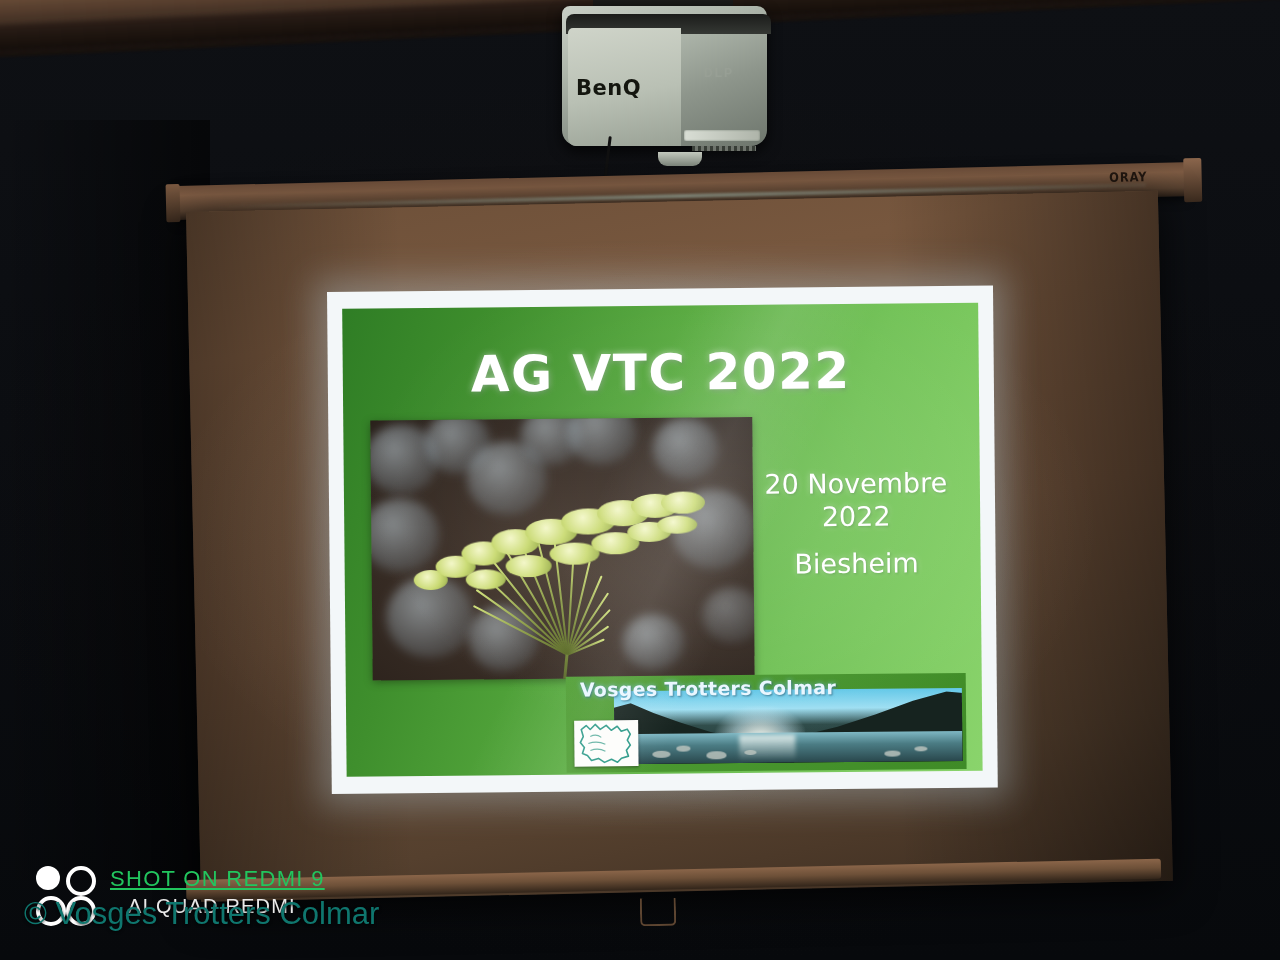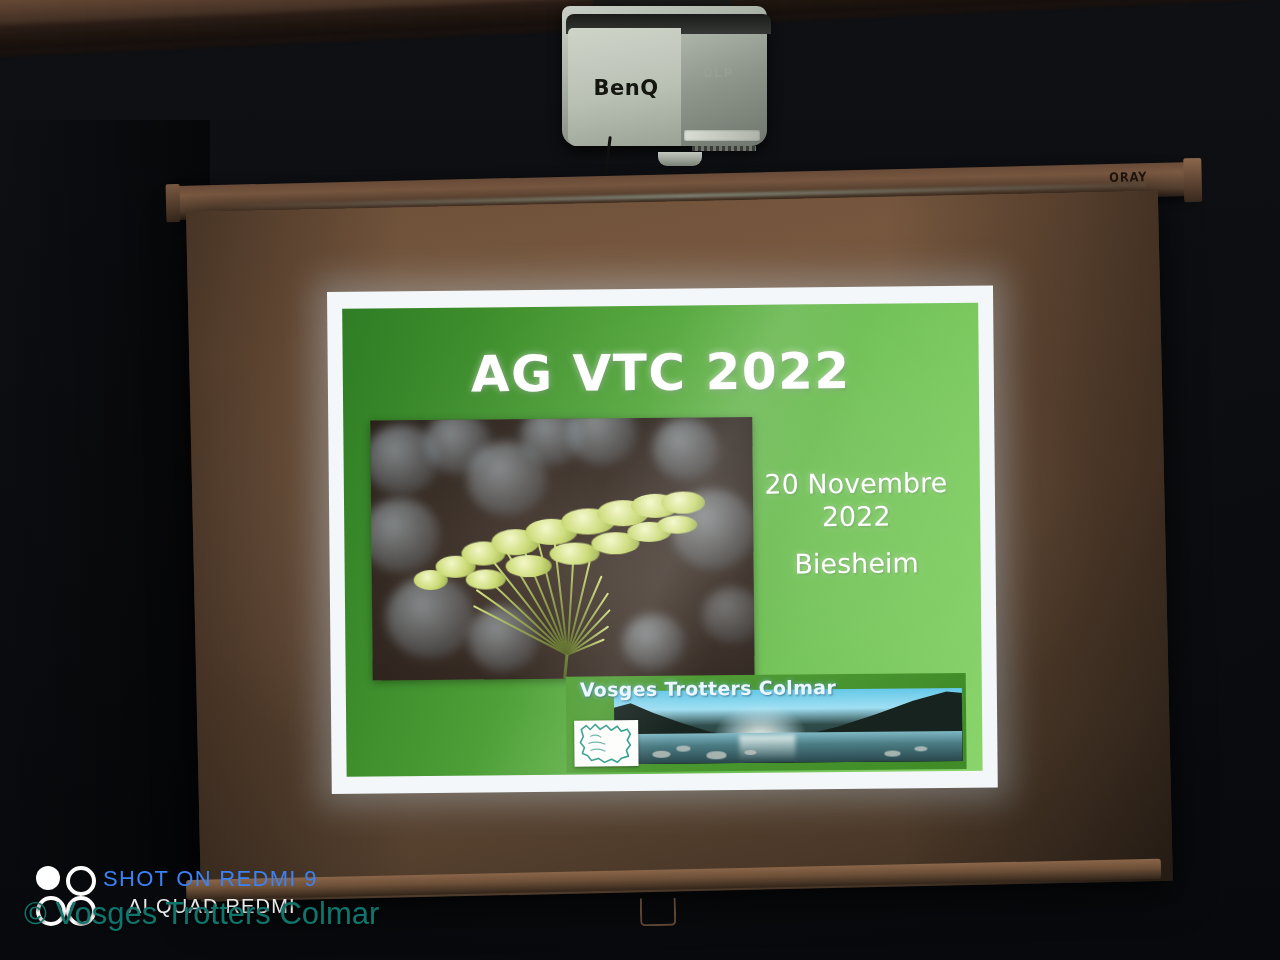--- a/index.html
+++ b/index.html
@@ -34,21 +34,21 @@
               background:linear-gradient(180deg,#2c2b29,#131312);border-radius:4px;}
   .proj-body{position:absolute;left:4px;top:10px;width:205px;height:140px;
              background:linear-gradient(160deg,#c9cfc6 0%,#aeb6ab 32%,#8e968c 62%,#6e766d 100%);
              border-radius:8px 10px 16px 16px;
              box-shadow:0 6px 14px rgba(0,0,0,.7);}
   .proj-topstrip{position:absolute;left:4px;top:8px;width:205px;height:20px;
                  background:linear-gradient(180deg,#1b1c1a,#353834);border-radius:8px 8px 0 0;}
   .proj-lid{position:absolute;left:6px;top:22px;width:113px;height:118px;
             background:linear-gradient(170deg,#cfd4c9 0%,#b9c0b4 55%,#9aa296 100%);
             border-radius:5px 0 0 8px;}
-  .proj-brand{position:absolute;left:14px;top:70px;width:100px;text-align:center;
+  .proj-brand{position:absolute;left:14px;top:70px;width:100px;text-align:left;
               color:#14160f;font-size:21px;font-weight:700;letter-spacing:.5px;
               font-family:"DejaVu Sans",sans-serif;}
   .proj-dlp{position:absolute;left:142px;top:60px;color:#9aa197;font-size:12px;
             letter-spacing:2px;opacity:.75;font-weight:700;}
   .proj-vent{position:absolute;left:122px;top:124px;width:76px;height:11px;
              background:linear-gradient(90deg,#d9ded5,#aeb4a9);border-radius:2px;
              box-shadow:inset 0 0 2px #6d756b;}
   .proj-vent2{position:absolute;left:130px;top:140px;width:64px;height:5px;
               background:repeating-linear-gradient(90deg,#4d544a 0 3px,#9aa196 3px 6px);opacity:.7;}
   .proj-lens{position:absolute;left:96px;top:146px;width:44px;height:14px;
@@ -152,22 +152,22 @@
              background:linear-gradient(180deg,rgba(255,255,250,.75),rgba(190,225,235,0));filter:blur(2px);}
   .rock{position:absolute;border-radius:45%;background:#b9c2bd;opacity:.85;filter:blur(.6px);}
   .banner-text{position:absolute;left:14px;top:2px;width:372px;
                color:#eaf7ff;font-size:19px;font-weight:700;letter-spacing:.3px;
                font-family:"DejaVu Sans",sans-serif;
                text-shadow:0 0 5px rgba(120,200,230,.85),1px 1px 2px rgba(0,40,60,.6);}
   .club-logo{position:absolute;left:8px;top:44px;width:64px;height:46px;
              background:#fdfdfb;box-shadow:0 1px 3px rgba(0,0,0,.45);}
 
   
-  .wm-redmi{position:absolute;left:103px;top:866px;color:#3b82f6;
-            font-size:22px;letter-spacing:1.3px;font-family:"Liberation Sans",sans-serif;}
+  .wm-redmi{position:absolute;left:110px;top:866px;color:#22c55e;
+            font-size:22px;letter-spacing:1.3px;font-family:"Liberation Sans",sans-serif;text-decoration:underline;}
   .wm-redmi2{position:absolute;left:128px;top:895px;color:#eaeaea;
              font-size:20px;letter-spacing:1.2px;font-family:"Liberation Sans",sans-serif;}
   .quad-icon{position:absolute;left:36px;top:866px;width:62px;height:56px;}
   .qc{position:absolute;border-radius:50%;}
   .qc-fill{background:#ffffff;}
   .qc-ring{border:4px solid #ffffff;background:transparent;}
   .wm-copy{position:absolute;left:24px;top:896px;color:#0f766e;
            font-size:31px;font-family:"Liberation Sans",sans-serif;
            text-shadow:0 1px 3px rgba(0,0,0,.8);white-space:nowrap;}
 </style>

